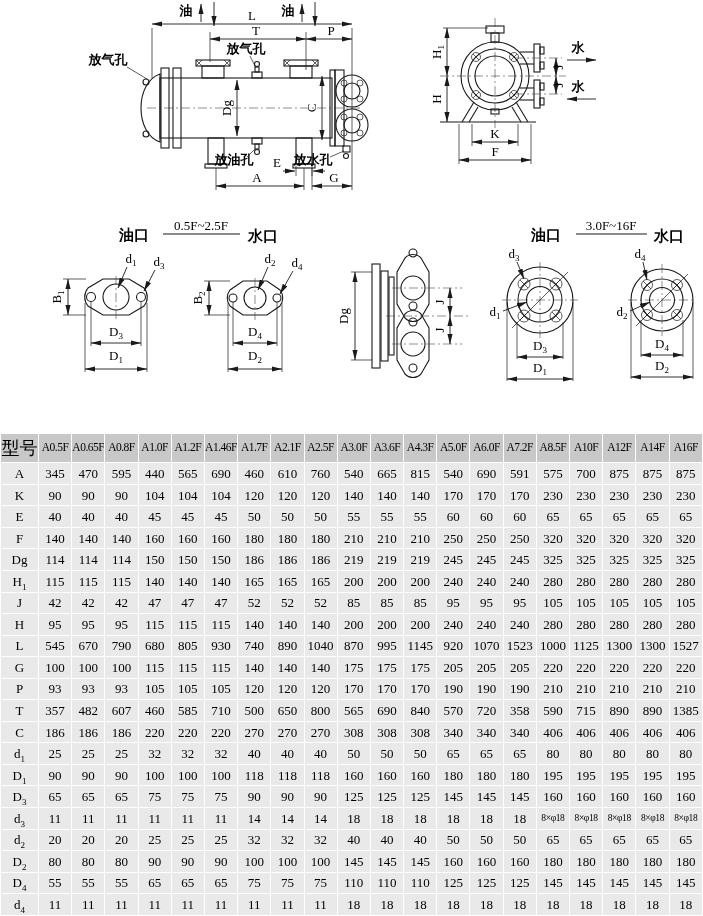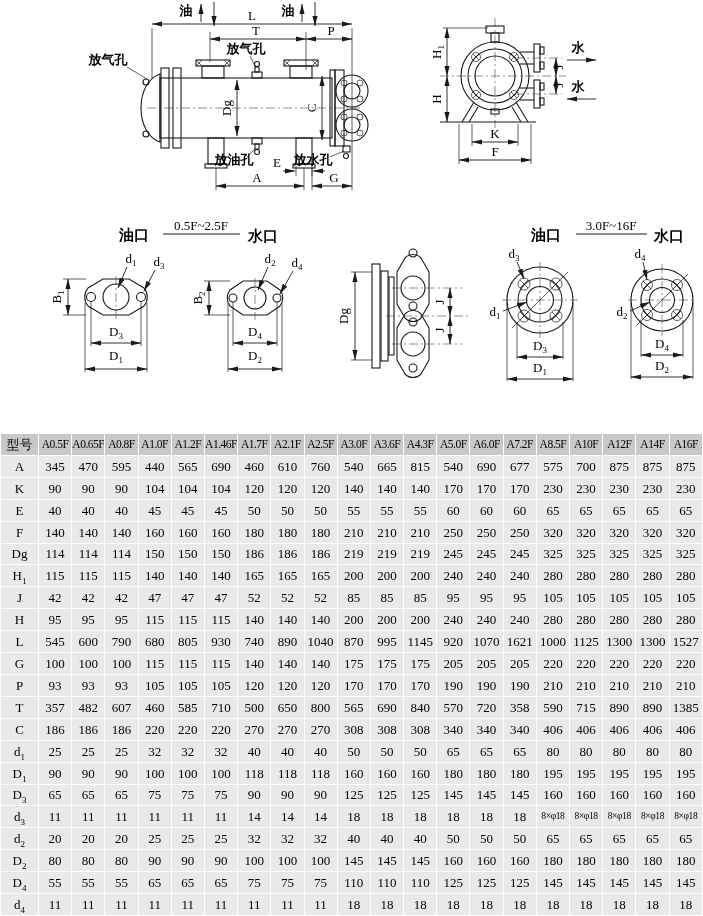--- a/index.html
+++ b/index.html
@@ -390,21 +390,21 @@
         <col>
         <col>
         <col>
         <col>
         <col>
         <col>
         <col>
       </colgroup>
       <tbody>
         <tr>
-          <th style="font-size: 13px; letter-spacing: 0px; font-family: Liberation Serif, serif;">型号</th>
+          <th style="font-size: 18px; letter-spacing: 0px; font-family: Liberation Serif, serif;">型号</th>
           <th>A0.5F</th>
           <th>A0.65F</th>
           <th>A0.8F</th>
           <th>A1.0F</th>
           <th>A1.2F</th>
           <th>A1.46F</th>
           <th>A1.7F</th>
           <th>A2.1F</th>
           <th>A2.5F</th>
           <th>A3.0F</th>
@@ -428,21 +428,21 @@
           <td>565</td>
           <td>690</td>
           <td>460</td>
           <td>610</td>
           <td>760</td>
           <td>540</td>
           <td>665</td>
           <td>815</td>
           <td>540</td>
           <td>690</td>
-          <td>677</td>
+          <td>591</td>
           <td>575</td>
           <td>700</td>
           <td>875</td>
           <td>875</td>
           <td>875</td>
         </tr>
         <tr>
           <td class="lbl">K</td>
           <td>90</td>
           <td>90</td>
@@ -599,34 +599,34 @@
           <td>240</td>
           <td>280</td>
           <td>280</td>
           <td>280</td>
           <td>280</td>
           <td>280</td>
         </tr>
         <tr>
           <td class="lbl">L</td>
           <td>545</td>
-          <td>600</td>
+          <td>670</td>
           <td>790</td>
           <td>680</td>
           <td>805</td>
           <td>930</td>
           <td>740</td>
           <td>890</td>
           <td>1040</td>
           <td>870</td>
           <td>995</td>
           <td>1145</td>
           <td>920</td>
           <td>1070</td>
-          <td>1621</td>
+          <td>1523</td>
           <td>1000</td>
           <td>1125</td>
           <td>1300</td>
           <td>1300</td>
           <td>1527</td>
         </tr>
         <tr>
           <td class="lbl">G</td>
           <td>100</td>
           <td>100</td>

